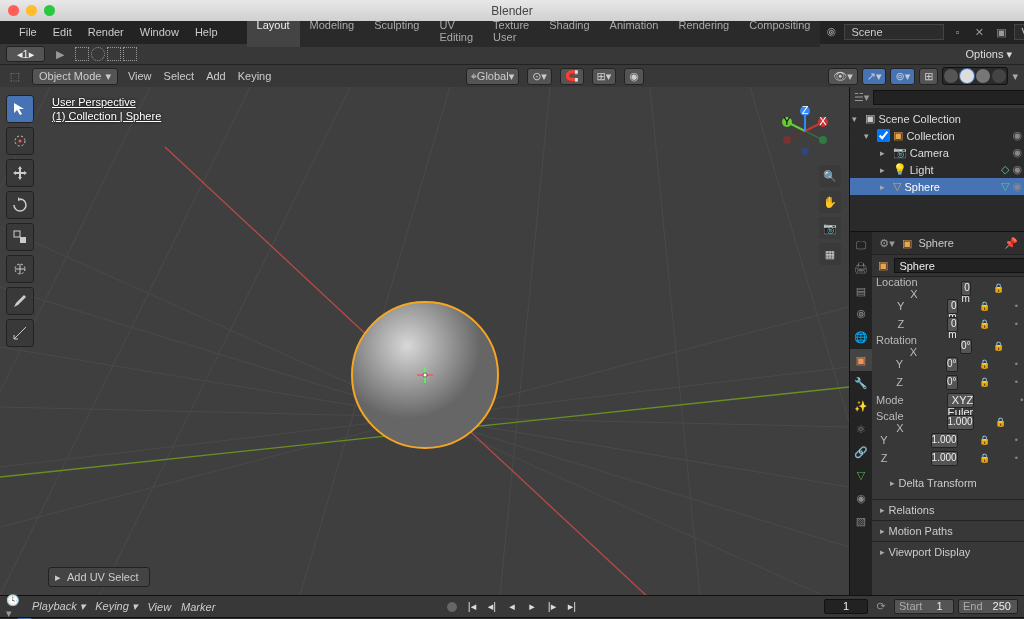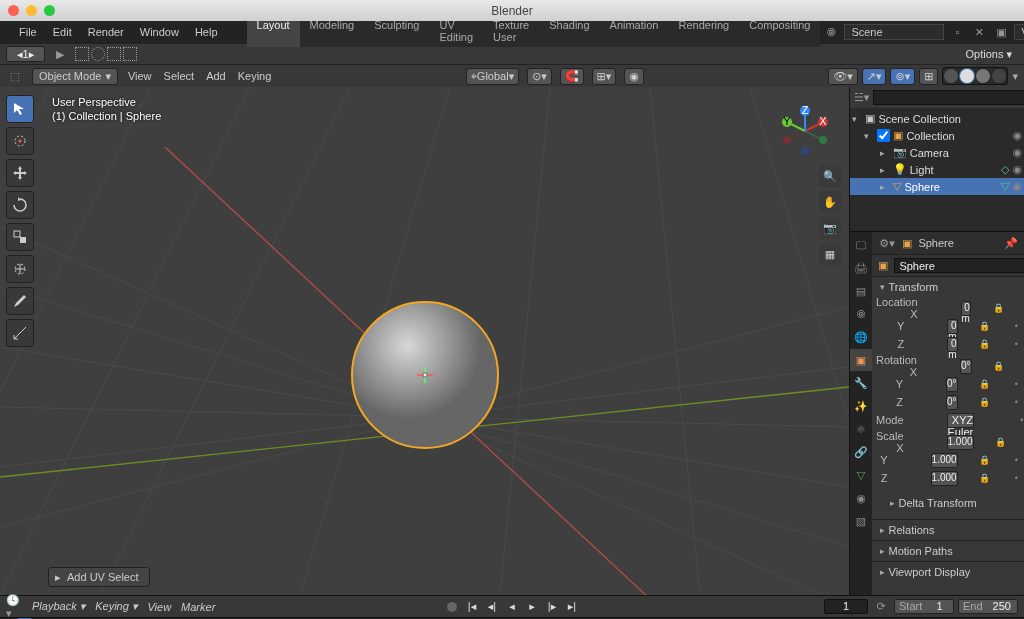--- a/index.html
+++ b/index.html
@@ -26,21 +26,21 @@
 .header { height: 22px; background: #383838; display: flex; align-items: center; padding: 0 6px; gap: 8px; }
 .header .mode { background: #545454; border: 1px solid #222; padding: 1px 6px; border-radius: 3px; display: flex; align-items: center; gap: 4px; }
 .header .h-item { color: #ccc; cursor: pointer; padding: 0 2px; }
 .header-right { margin-left: auto; display: flex; align-items: center; gap: 4px; }
 .hb { background: #545454; border: 1px solid #222; padding: 1px 4px; border-radius: 3px; color: #ccc; display: flex; align-items: center; height: 17px; }
 .shading-row { display: flex; background: #2a2a2a; border: 1px solid #111; border-radius: 3px; }
 .shading-row span { width: 14px; height: 14px; border-radius: 50%; margin: 1px; }
 .main { display: flex; height: 508px; }
 .viewport { flex: 1; background: #3d3d3d; position: relative; overflow: hidden; }
 .viewport-grid { position: absolute; inset: 0; }
-.overlay-text { position: absolute; left: 52px; top: 8px; color: #fff; font-size: 11px; line-height: 14px; text-shadow: 0 0 3px #000; }
+.overlay-text { position: absolute; left: 52px; top: 8px; color: #fff; font-size: 11px; line-height: 14px; text-shadow: 0 0 3px #000; text-decoration: underline; }
 .left-tools { position: absolute; left: 6px; top: 8px; display: flex; flex-direction: column; gap: 4px; }
 .tool { width: 28px; height: 28px; background: #393939; border: 1px solid #222; border-radius: 3px; display: flex; align-items: center; justify-content: center; color: #ccc; cursor: pointer; }
 .tool.active { background: #4772b3; }
 .right-tools { position: absolute; right: 8px; top: 78px; display: flex; flex-direction: column; gap: 4px; }
 .rt { width: 22px; height: 22px; background: #3a3a3a; border-radius: 3px; display: flex; align-items: center; justify-content: center; color: #ccc; cursor: pointer; }
 .gizmo { position: absolute; right: 16px; top: 16px; width: 56px; height: 56px; }
 .add-panel { position: absolute; left: 48px; bottom: 8px; background: #444; border: 1px solid #222; padding: 3px 10px 3px 18px; border-radius: 3px; display: flex; align-items: center; gap: 6px; cursor: pointer; }
 .add-panel::before { content: "▸"; position: absolute; left: 6px; color: #ccc; }
 .right-panel { width: 175px; background: #2a2a2a; display: flex; flex-direction: column; border-left: 1px solid #111; }
 .outliner { height: 145px; border-bottom: 1px solid #111; }
@@ -359,23 +359,20 @@
           <span class="icon-btn">⚙▾</span>
           <span style="color:#e8a54e">▣</span>
             <span>Sphere</span>
           <span style="margin-left:auto;color:#777">📌</span>
         </div>
         <div class="prop-name-row">
           <span style="color:#e8a54e">▣</span>
           <input value="Sphere" style="">
         </div>
         <div class="panel-section">
-          <div class="panel-title">
-              <span>Transform</span>
-            </div>
           <div class="panel-content">
             <div class="prop-row">
                 <span class="lbl">Location X</span>
                 <span class="val">0 m</span>
                 <span class="handle">🔒</span>
                 <span class="handle">•</span>
               </div>
             <div class="prop-row">
                 <span class="lbl">Y</span>
                 <span class="val">0 m</span>

